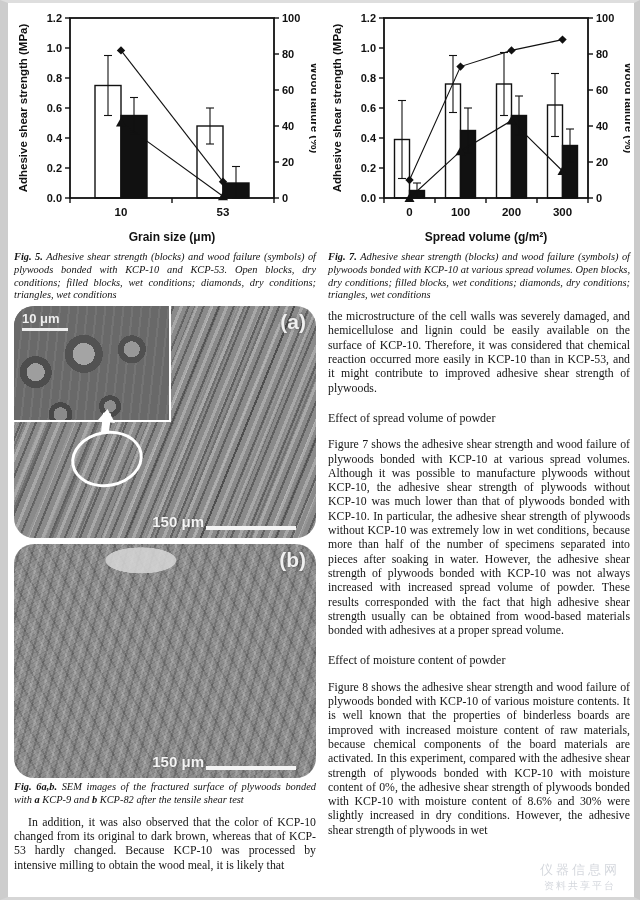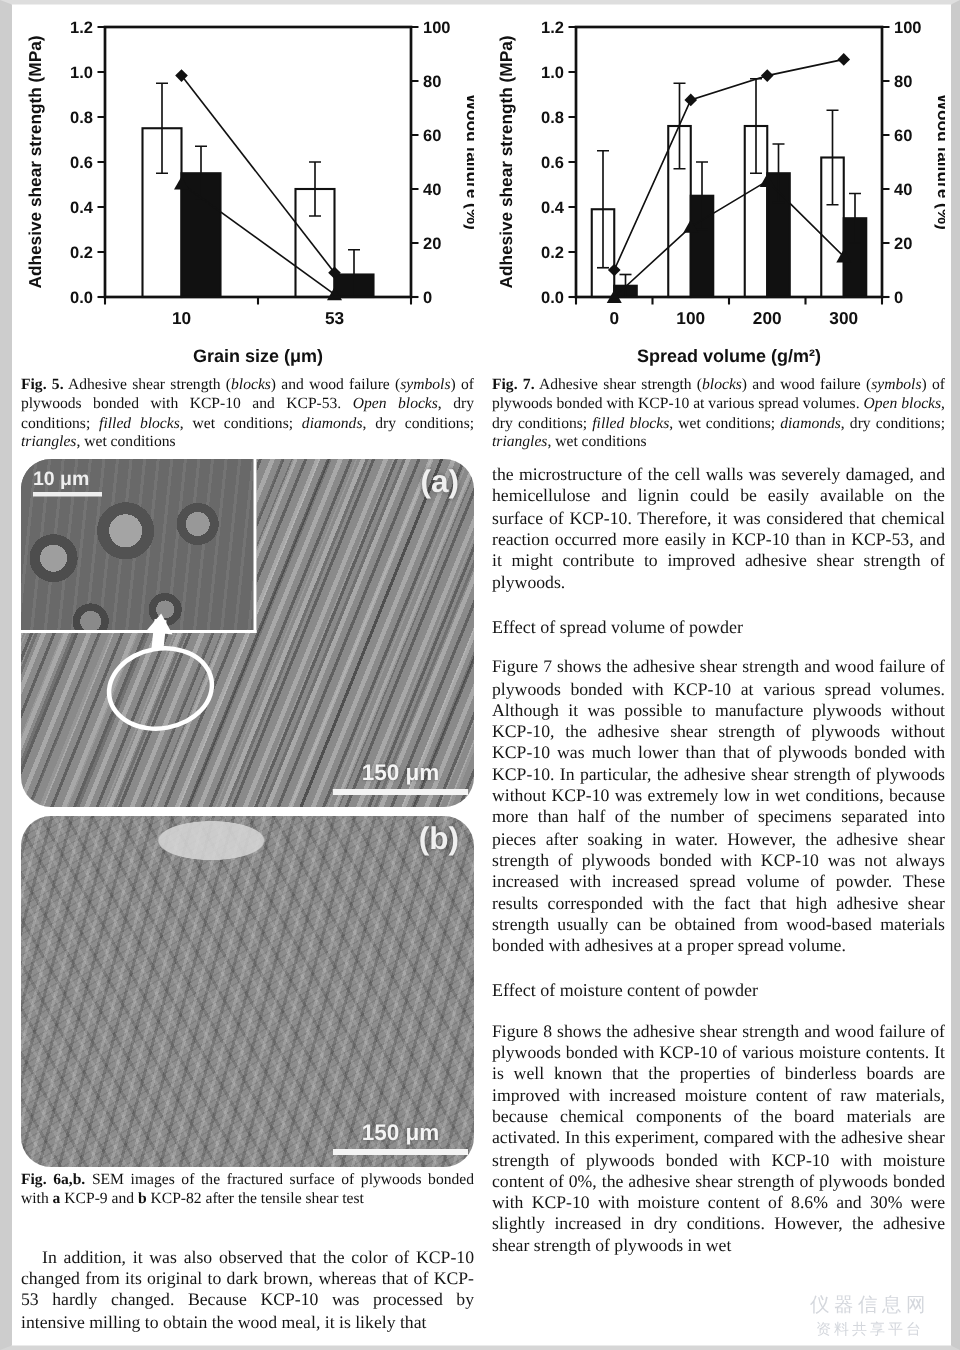--- a/index.html
+++ b/index.html
@@ -15,21 +15,21 @@
 
   
   .chart{width:302px;height:240px;}
   .chart svg{display:block;}
 
   
   .caption{
     font-size:10.4px;line-height:12.8px;text-align:justify;
     margin-top:3px;color:#111;
   }
-  .caption span{white-space:pre-wrap;}
+  .caption span{white-space:pre-wrap;font-style:italic;}
 
   
   .bodytext{font-size:11.8px;line-height:14.3px;text-align:justify;color:#151515;font-family:Liberation Serif, serif;}
   .para{margin:0 0 10px 0;}
   .para.indent{text-indent:14px;}
   .sec-heading{margin:16px 0 12px 0;font-size:12px;}
 
   
   .sem{position:relative;width:302px;overflow:hidden;border-radius:20px;}
   .sem-a{
@@ -67,21 +67,21 @@
   }
   .annot-arrow{position:absolute;left:88px;top:107px;width:8px;height:20px;background:#fff;transform:rotate(6deg);}
   .annot-arrow::before{
     content:"";position:absolute;left:-5px;top:-13px;width:0;height:0;
     border:9px solid transparent;border-bottom:13px solid #fff;
   }
   .sem-label{
     position:absolute;right:10px;top:4px;color:#efefef;
     font:bold 21px "Liberation Sans", sans-serif;text-shadow:0 0 3px rgba(0,0,0,.45);
   }
-  .scalebar{position:absolute;right:4px;bottom:8px;display:flex;flex-direction:column;align-items:center;gap:2px;}
+  .scalebar{position:absolute;right:20px;bottom:8px;display:flex;flex-direction:row;align-items:flex-end;gap:2px;}
   .scalebar .t{color:#f4f4f4;font:bold 15px "Liberation Sans", sans-serif;text-shadow:0 0 2px rgba(0,0,0,.4);}
   .scalebar .l{width:90px;height:4px;background:#f4f4f4;}
 
   
   .watermark{
     position:absolute;right:14px;bottom:4px;text-align:center;
     color:#8f97a6;opacity:.38;font-family:"DejaVu Sans", sans-serif;
     pointer-events:none;
   }
   .watermark .w1{font-size:13px;letter-spacing:3px;}
@@ -176,21 +176,21 @@
       <div class="sem sem-b">
         <div class="sem-label">(b)</div>
         <div class="scalebar">
           <span class="t">150 μm</span>
           <span class="l"></span>
         </div>
       </div>
 
       <div class="caption"><span style="font-weight: bold;">Fig. 6a,b.</span><span> SEM images of the fractured surface of plywoods bonded with </span><span style="font-weight: bold;">a</span><span> KCP-9 and </span><span style="font-weight: bold;">b</span><span> KCP-82 after the tensile shear test</span></div>
 
-      <div class="bodytext" style="margin-top:24px;">
+      <div class="bodytext" style="margin-top:8px;">
         <p class="para indent">In addition, it was also observed that the color of KCP-10 changed from its original to dark brown, whereas that of KCP-53 hardly changed. Because KCP-10 was processed by intensive milling to obtain the wood meal, it is likely that</p>
       </div>
     </div>
 
     <div class="col">
       <div class="chart">
           <svg viewBox="0 0 302 240" width="302" height="240">
             <line x1="51" y1="190" x2="56" y2="190" stroke="#111111" stroke-width="1.4"></line>
             <text x="48" y="194" text-anchor="end" font-size="11" font-weight="bold" font-family="&quot;Liberation Sans&quot;, sans-serif" fill="#111111">0.0</text>
             <line x1="51" y1="160" x2="56" y2="160" stroke="#111111" stroke-width="1.4"></line>

